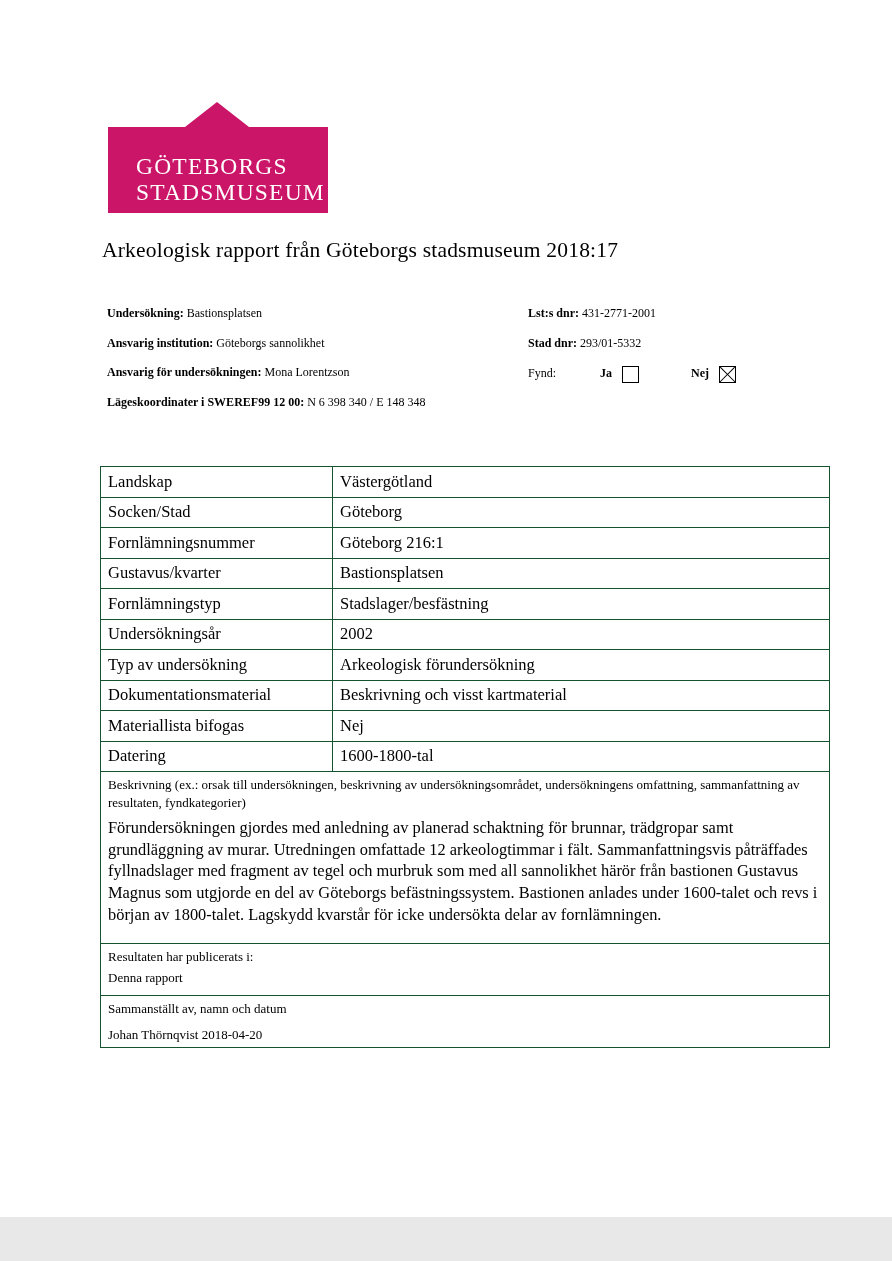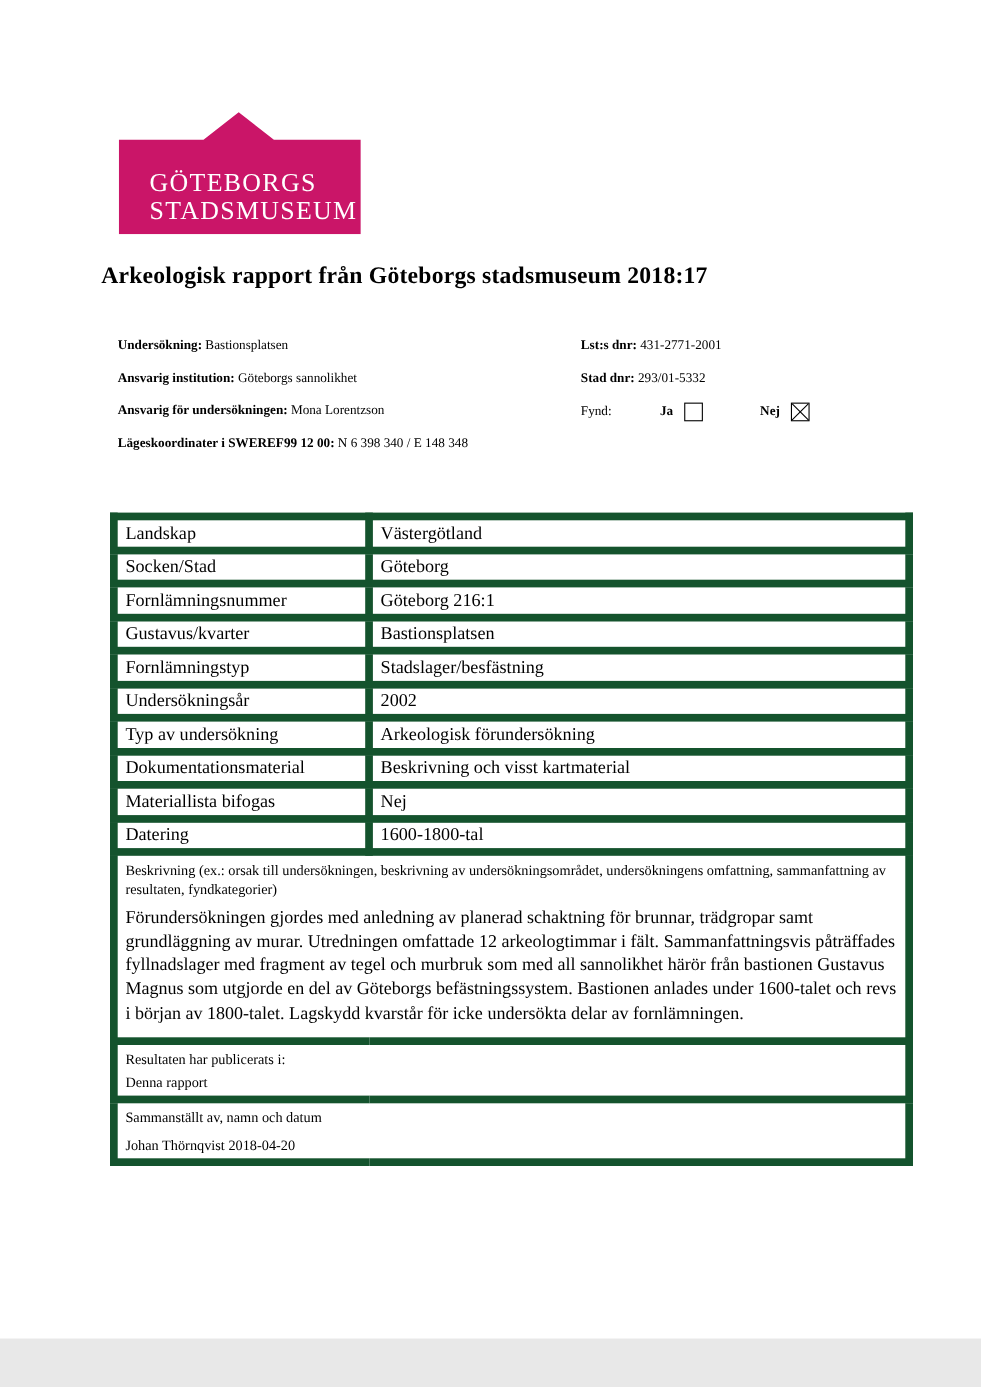--- a/index.html
+++ b/index.html
@@ -20,25 +20,25 @@
   .logo svg { display: block; }
   .logo text {
     font-family: "Liberation Serif", "DejaVu Serif", serif;
     font-size: 23.5px;
     letter-spacing: 1.2px;
   }
 
   
   .title {
     position: absolute;
-    left: 92px;
+    left: 102px;
     top: 238px;
     width: 740px;
     font-size: 21.5px;
-    font-weight: bold;
+    font-weight: normal;
     letter-spacing: 0.2px;
   }
 
   
   .meta { position: absolute; left: 107px; top: 306px; width: 722px; font-size: 12px; }
   .meta-row { display: flex; align-items: flex-start; height: 29.6px; }
   .meta-left { width: 421px; flex: 0 0 421px; }
   .meta-right { flex: 1; }
   .lbl { font-weight: bold; }
   .fynd { display: flex; align-items: center; }
@@ -70,21 +70,21 @@
   .facts {
     position: absolute;
     left: 100px;
     top: 466px;
     width: 730px;
     border-collapse: collapse;
     table-layout: fixed;
     font-size: 16.5px;
   }
   .facts td {
-    border: 7px solid #14532d;
+    border: 1px solid #14532d;
     vertical-align: middle;
     padding: 0 7px;
   }
   .facts tr.fact-row td { height: 30.5px; }
   .facts .col-label { width: 232px; }
   .facts td.block-cell { vertical-align: top; padding: 4px 8px 4px 7px; }
   .small-header { font-size: 13px; line-height: 17.6px; }
   .desc-text { font-size: 16.4px; line-height: 21.6px; margin-top: 6px; }
   .cell-value { font-size: 13px; margin-top: 4px; }
   .cell-value.spaced { margin-top: 9px; }

